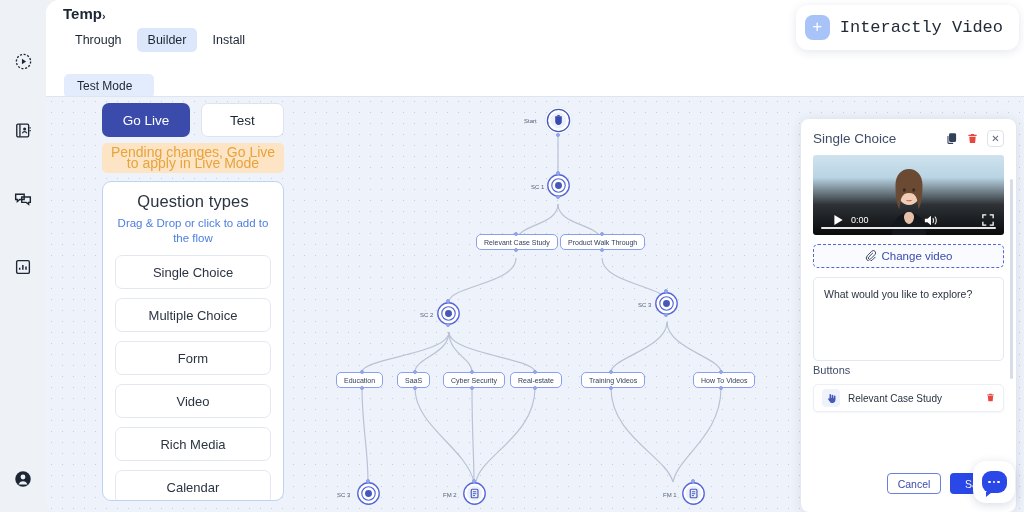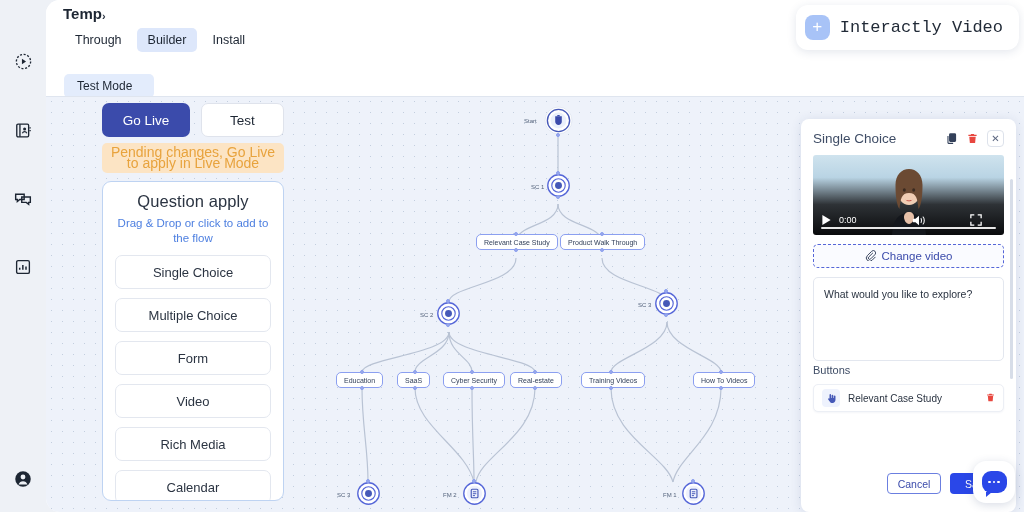--- a/index.html
+++ b/index.html
@@ -154,21 +154,21 @@
     margin-top:8px; width:191px; height:80px; border-radius:3px;
     position:relative; overflow:hidden;
     background:linear-gradient(180deg,#cfe3ee 0%,#b9d4e4 28%,#2e3236 62%,#090a0c 100%);
   }
   .vid-person {
     position:absolute; left:50%; top:6px; transform:translateX(-50%);
     width:46px; height:74px;
   }
   #vid-controls {
     position:absolute; left:0; bottom:0; width:191px; height:30px;
-    display:flex; align-items:center; padding:0 8px; gap:0;
+    display:flex; align-items:center; padding:0 20px; gap:0;
   }
   #vid-controls .ctl { color:#fff; display:flex; align-items:center; cursor:pointer; }
   #vid-time { color:#fff; font-size:9px; margin-left:7px; }
   #vid-bar {
     position:absolute; left:8px; bottom:6px; width:175px; height:2.5px;
     background:#e8e8e8; border-radius:2px;
   }
   #changeVideo {
     margin-top:9px; width:191px; height:24px; border:1.5px dashed #5566d8;
     border-radius:5px; background:#fafbff; color:#3b4bab; font-size:11.5px;
@@ -430,21 +430,21 @@
     </div>
 
     <div id="toolpanel">
       <div class="livebtns">
         <div id="goLive">Go Live</div>
         <div id="testBtn">Test</div>
       </div>
       <div id="pending">Pending changes, Go Live to apply in Live Mode</div>
 
       <div id="qtypes">
-        <div class="qt-title">Question apply</div>
+        <div class="qt-title">Question types</div>
         <div class="qt-sub">Drag &amp; Drop or click to add to the flow</div>
         <div class="qt-item">Single Choice</div>
         <div class="qt-item">Multiple Choice</div>
         <div class="qt-item">Form</div>
         <div class="qt-item">Video</div>
         <div class="qt-item">Rich Media</div>
         <div class="qt-item">Calendar</div>
       </div>
     </div>
 

